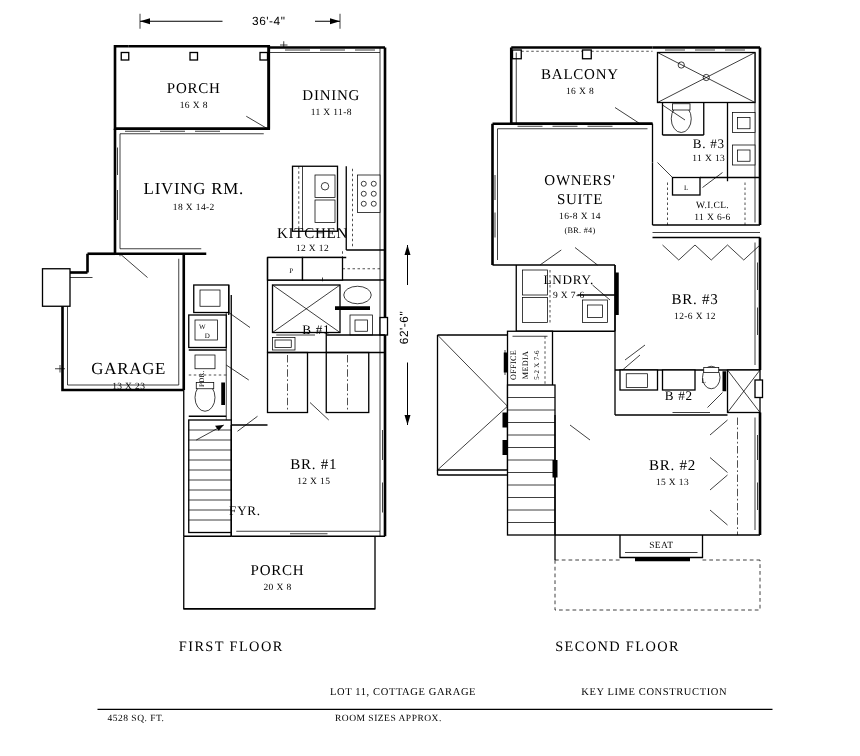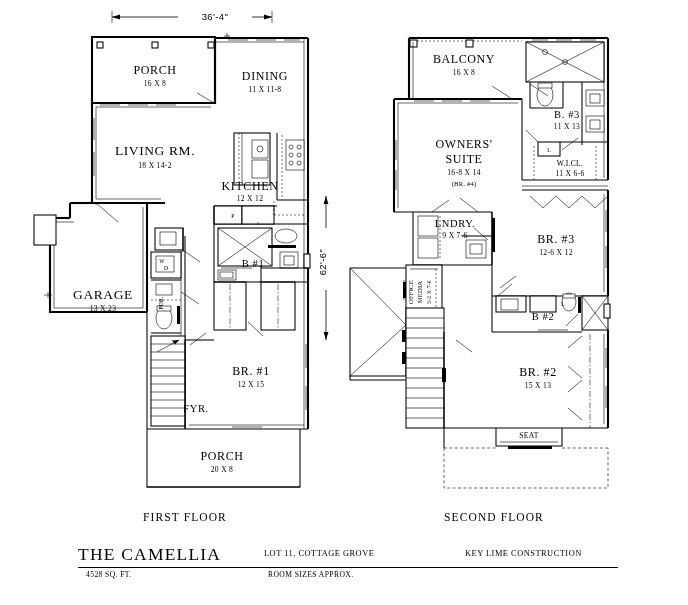--- a/index.html
+++ b/index.html
@@ -608,19 +608,18 @@
     </g>
   </g>
 
   <text class="floor-cap" x="185" y="521">FIRST FLOOR</text>
   <text class="floor-cap" x="494" y="521">SECOND FLOOR</text>
 
 </svg>
 </div>
 
 <div id="titleblock">
-  <div class="tb-plan-name">THE CAMELLIA</div>
-  <div class="tb-lot">LOT 11, COTTAGE GROVE</div>
+  <div class="tb-lot">LOT 11, COTTAGE GARAGE</div>
   <div class="tb-builder">KEY LIME CONSTRUCTION</div>
   <div class="tb-rule"></div>
   <div class="tb-sqft">4528 SQ. FT.</div>
   <div class="tb-approx">ROOM SIZES APPROX.</div>
 </div>
 
 </body></html>

